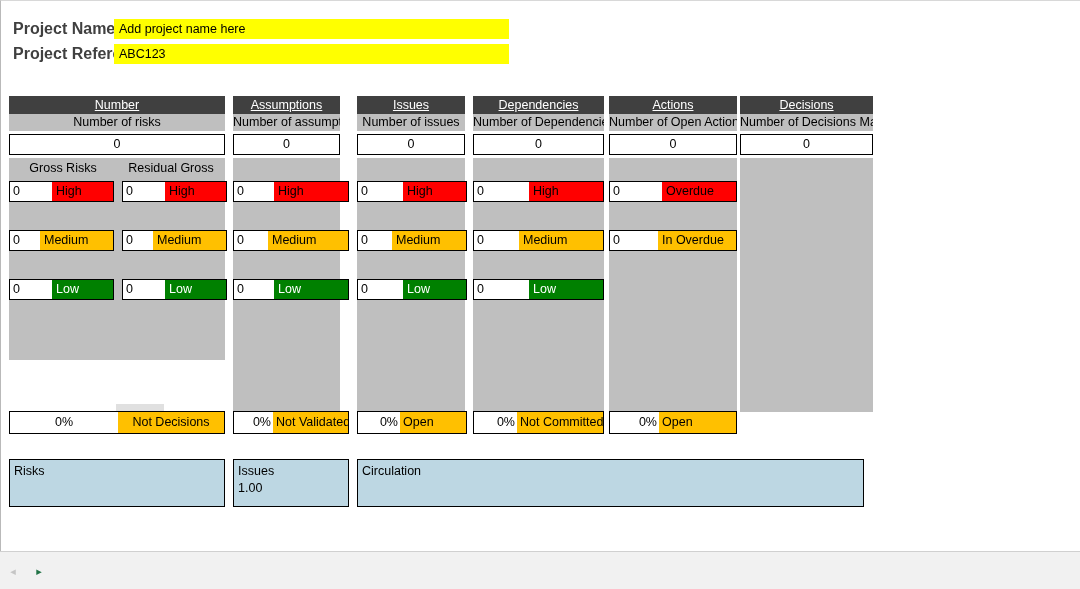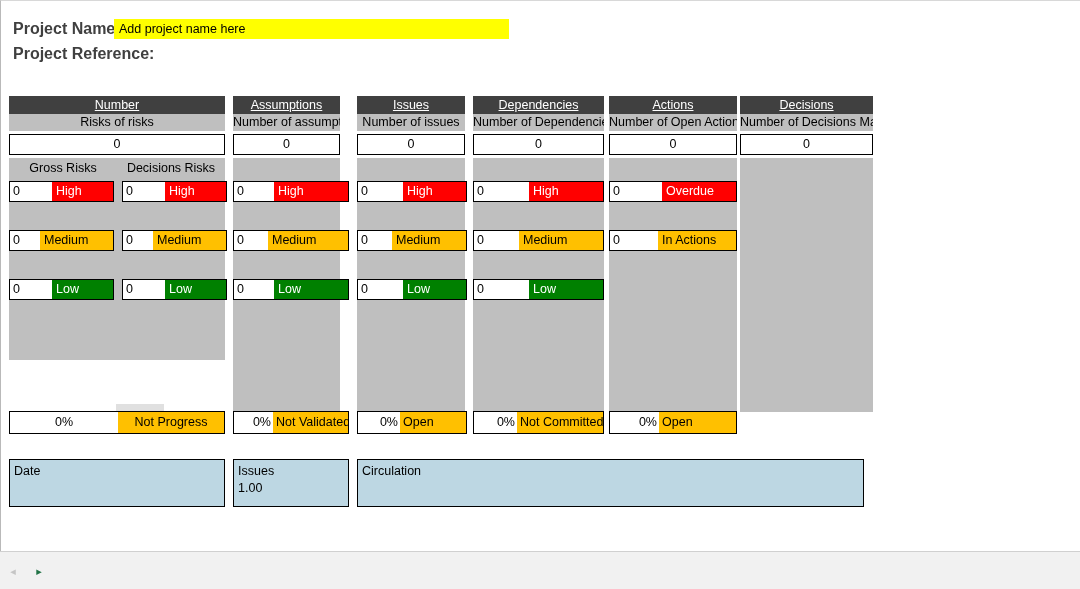--- a/index.html
+++ b/index.html
@@ -121,21 +121,21 @@
   }
   .rate-label{
     flex:1;
     font-size:12.5px;
     line-height:18px;
     padding-left:4px;
     box-sizing:border-box;
     white-space:nowrap;
     overflow:hidden;
   }
-  .lbl-high{ background:#ff0000;color:#ffffff; }
+  .lbl-high{ background:#ff0000;color:#000000; }
   .lbl-med{ background:#ffc000;color:#000000; }
   .lbl-low{ background:#008000;color:#ffffff; }
 
   
   #risk-notch{
     position:absolute;
     background:#e0e0e0;
   }
 
   
@@ -210,33 +210,34 @@
 
   <div id="sheet-area">
 
     <div id="project-header">
       <div class="proj-row" style="top:0px;">
         <div class="proj-label">Project Name:</div>
         <div class="proj-value">Add project name here</div>
       </div>
       <div class="proj-row" style="top:25px;">
         <div class="proj-label">Project Reference:</div>
+        <div class="proj-value">ABC123</div>
       </div>
     </div>
 
     <div id="columns">
 
       <div class="col" style="left:0px;width:216px;">
         <div class="col-head"><span>Number</span></div>
-        <div class="col-sub">Risks of risks</div>
+        <div class="col-sub">Number of risks</div>
         <div class="col-total">0</div>
         <div class="col-body" style="height:202px;margin-top:3px;">
           <div class="gr-labels">
             <div>Gross Risks</div>
-            <div>Decisions Risks</div>
+            <div>Residual Gross</div>
           </div>
 
           <div class="rate-row" style="left:0px;top:23px;width:105px;">
             <div class="rate-count" style="width:42px;">0</div>
             <div class="rate-label lbl-high">High</div>
           </div>
           <div class="rate-row" style="left:0px;top:72px;width:105px;">
             <div class="rate-count" style="width:30px;">0</div>
             <div class="rate-label lbl-med">Medium</div>
           </div>
@@ -326,38 +327,38 @@
         <div class="col-head"><span>Actions</span></div>
         <div class="col-sub">Number of Open Actions</div>
         <div class="col-total">0</div>
         <div class="col-body" style="height:254px;margin-top:3px;">
           <div class="rate-row" style="left:0px;top:23px;width:128px;">
             <div class="rate-count" style="width:52px;">0</div>
             <div class="rate-label lbl-high">Overdue</div>
           </div>
           <div class="rate-row" style="left:0px;top:72px;width:128px;">
             <div class="rate-count" style="width:48px;">0</div>
-            <div class="rate-label lbl-med">In Actions</div>
+            <div class="rate-label lbl-med">In Overdue</div>
           </div>
         </div>
       </div>
 
       <div class="col" style="left:731px;width:133px;">
         <div class="col-head"><span>Decisions</span></div>
         <div class="col-sub">Number of Decisions Made</div>
         <div class="col-total">0</div>
         <div class="col-body" style="height:254px;margin-top:3px;"></div>
       </div>
 
     </div>
 
     <div id="pct-row">
       <div class="pct-box" style="left:0px;width:216px;">
         <div class="pct-val" style="width:108px;text-align:center;">0%</div>
-        <div class="pct-lab" style="text-align:center;padding-left:0;">Not Progress</div>
+        <div class="pct-lab" style="text-align:center;padding-left:0;">Not Decisions</div>
       </div>
       <div class="pct-box" style="left:224px;width:116px;">
         <div class="pct-val" style="width:39px;text-align:right;padding-right:2px;">0%</div>
         <div class="pct-lab">Not Validated</div>
       </div>
       <div class="pct-box" style="left:348px;width:110px;">
         <div class="pct-val" style="width:42px;text-align:right;padding-right:2px;">0%</div>
         <div class="pct-lab">Open</div>
       </div>
       <div class="pct-box" style="left:464px;width:131px;">
@@ -365,21 +366,21 @@
         <div class="pct-lab">Not Committed</div>
       </div>
       <div class="pct-box" style="left:600px;width:128px;">
         <div class="pct-val" style="width:49px;text-align:right;padding-right:2px;">0%</div>
         <div class="pct-lab">Open</div>
       </div>
     </div>
 
     <div id="footer-boxes">
       <div class="info-box" style="left:0px;width:216px;">
-        <span class="l1">Date</span>
+        <span class="l1">Risks</span>
       </div>
       <div class="info-box" style="left:224px;width:116px;">
         <span class="l1">Issues</span>
         <span class="l2">1.00</span>
       </div>
       <div class="info-box" style="left:348px;width:507px;">
         <span class="l1">Circulation</span>
         <span class="l2"></span>
       </div>
     </div>

